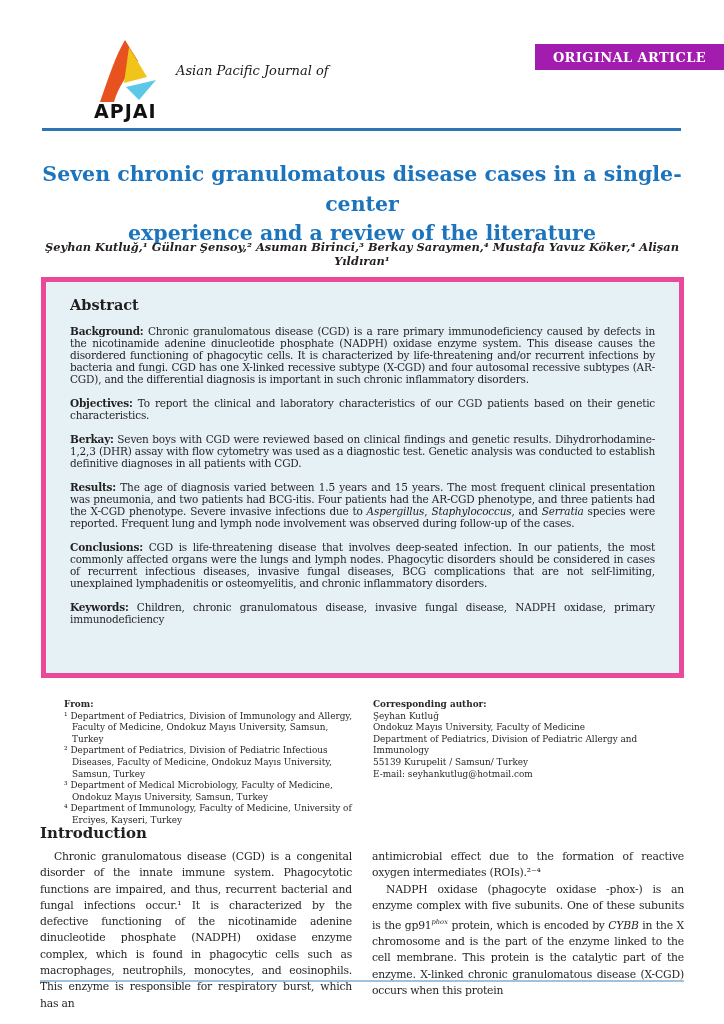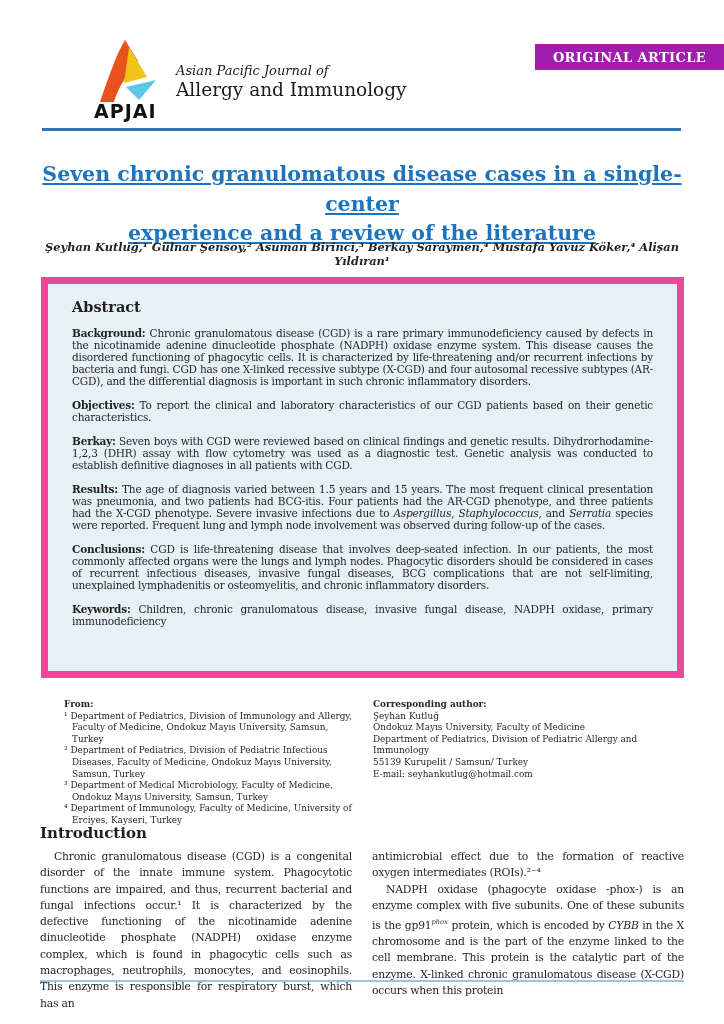--- a/index.html
+++ b/index.html
@@ -14,27 +14,27 @@
   .journal-name{position:absolute;left:176px;top:64px;line-height:1.1;}
   .journal-line1{font-style:italic;font-size:13px;color:#1c1a19;}
   .journal-line2{font-size:18.5px;color:#1c1a19;margin-top:2px;}
   .badge{position:absolute;left:535px;top:44px;width:189px;height:26px;
         background:#a21caf;color:#ffffff;display:flex;align-items:center;justify-content:center;
         font-weight:bold;font-size:13px;letter-spacing:0.4px;}
   .header-rule{position:absolute;left:42px;top:128px;width:639px;height:3px;background:#2e74b5;}
 
   
   .article-title{position:absolute;left:30px;top:160px;width:664px;text-align:center;
-        color:#1c74bd;font-weight:bold;font-size:20.5px;line-height:1.45;text-decoration:underline;}
+        color:#1c74bd;font-weight:bold;font-size:20.5px;line-height:1.45;}
   .authors{position:absolute;left:20px;top:240px;width:684px;text-align:center;
         font-style:italic;font-weight:bold;font-size:11.4px;color:#262221;}
 
   
   .abstract-box{position:absolute;left:41px;top:277px;width:643px;height:401px;
-        box-sizing:border-box;background:#e6f1f6;border:7px solid #ec4899;
+        box-sizing:border-box;background:#e6f1f6;border:5px solid #ec4899;
         padding:12px 24px 10px 24px;overflow:hidden;}
   .abstract-heading{font-weight:bold;font-size:14.5px;margin:2px 0 0 0;}
   .abstract-box p{margin:12px 0 0 0;font-size:10.5px;line-height:12px;
         letter-spacing:-0.2px;text-align:justify;}
 
   .run-b{font-weight:bold;}
   .run-i{font-style:italic;}
   .run-isup{font-style:italic;vertical-align:super;font-size:0.62em;letter-spacing:0;}
 
   
@@ -61,21 +61,20 @@
 <div class="page">
 
   <svg class="logo-mark" viewBox="0 0 64 68" aria-hidden="true">
     <path d="M4,64 C13,38 20,17 29,2 L42,23 C31,36 22,50 18,64 Z" fill="#e8521e"></path>
     <polygon points="33,9 51,39 28,45" fill="#f0c419"></polygon>
     <polygon points="30,49 60,42 43,62" fill="#5bc8e8"></polygon>
   </svg>
   <div class="logo-acronym">APJAI</div>
   <div class="journal-name">
     <div class="journal-line1">Asian Pacific Journal of</div>
-    <div class="journal-line2">Allergy and Immunology</div>
   </div>
   <div class="badge">ORIGINAL ARTICLE</div>
   <div class="header-rule"></div>
 
   <div class="article-title">
     <div>Seven chronic granulomatous disease cases in a single-center</div>
     <div>experience and a review of the literature</div>
   </div>
   <div class="authors">Şeyhan Kutluğ,¹ Gülnar Şensoy,² Asuman Birinci,³ Berkay Saraymen,⁴ Mustafa Yavuz Köker,⁴ Alişan Yıldıran¹</div>
 

